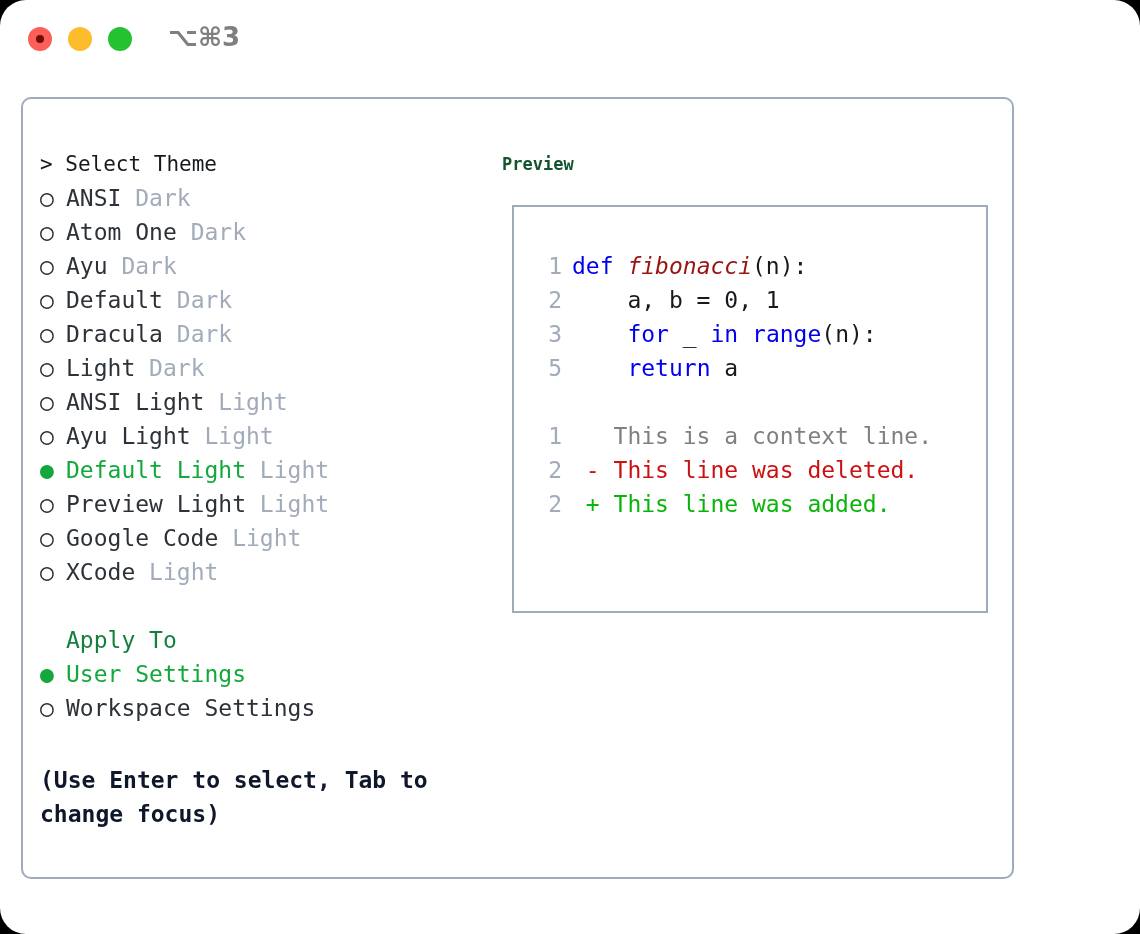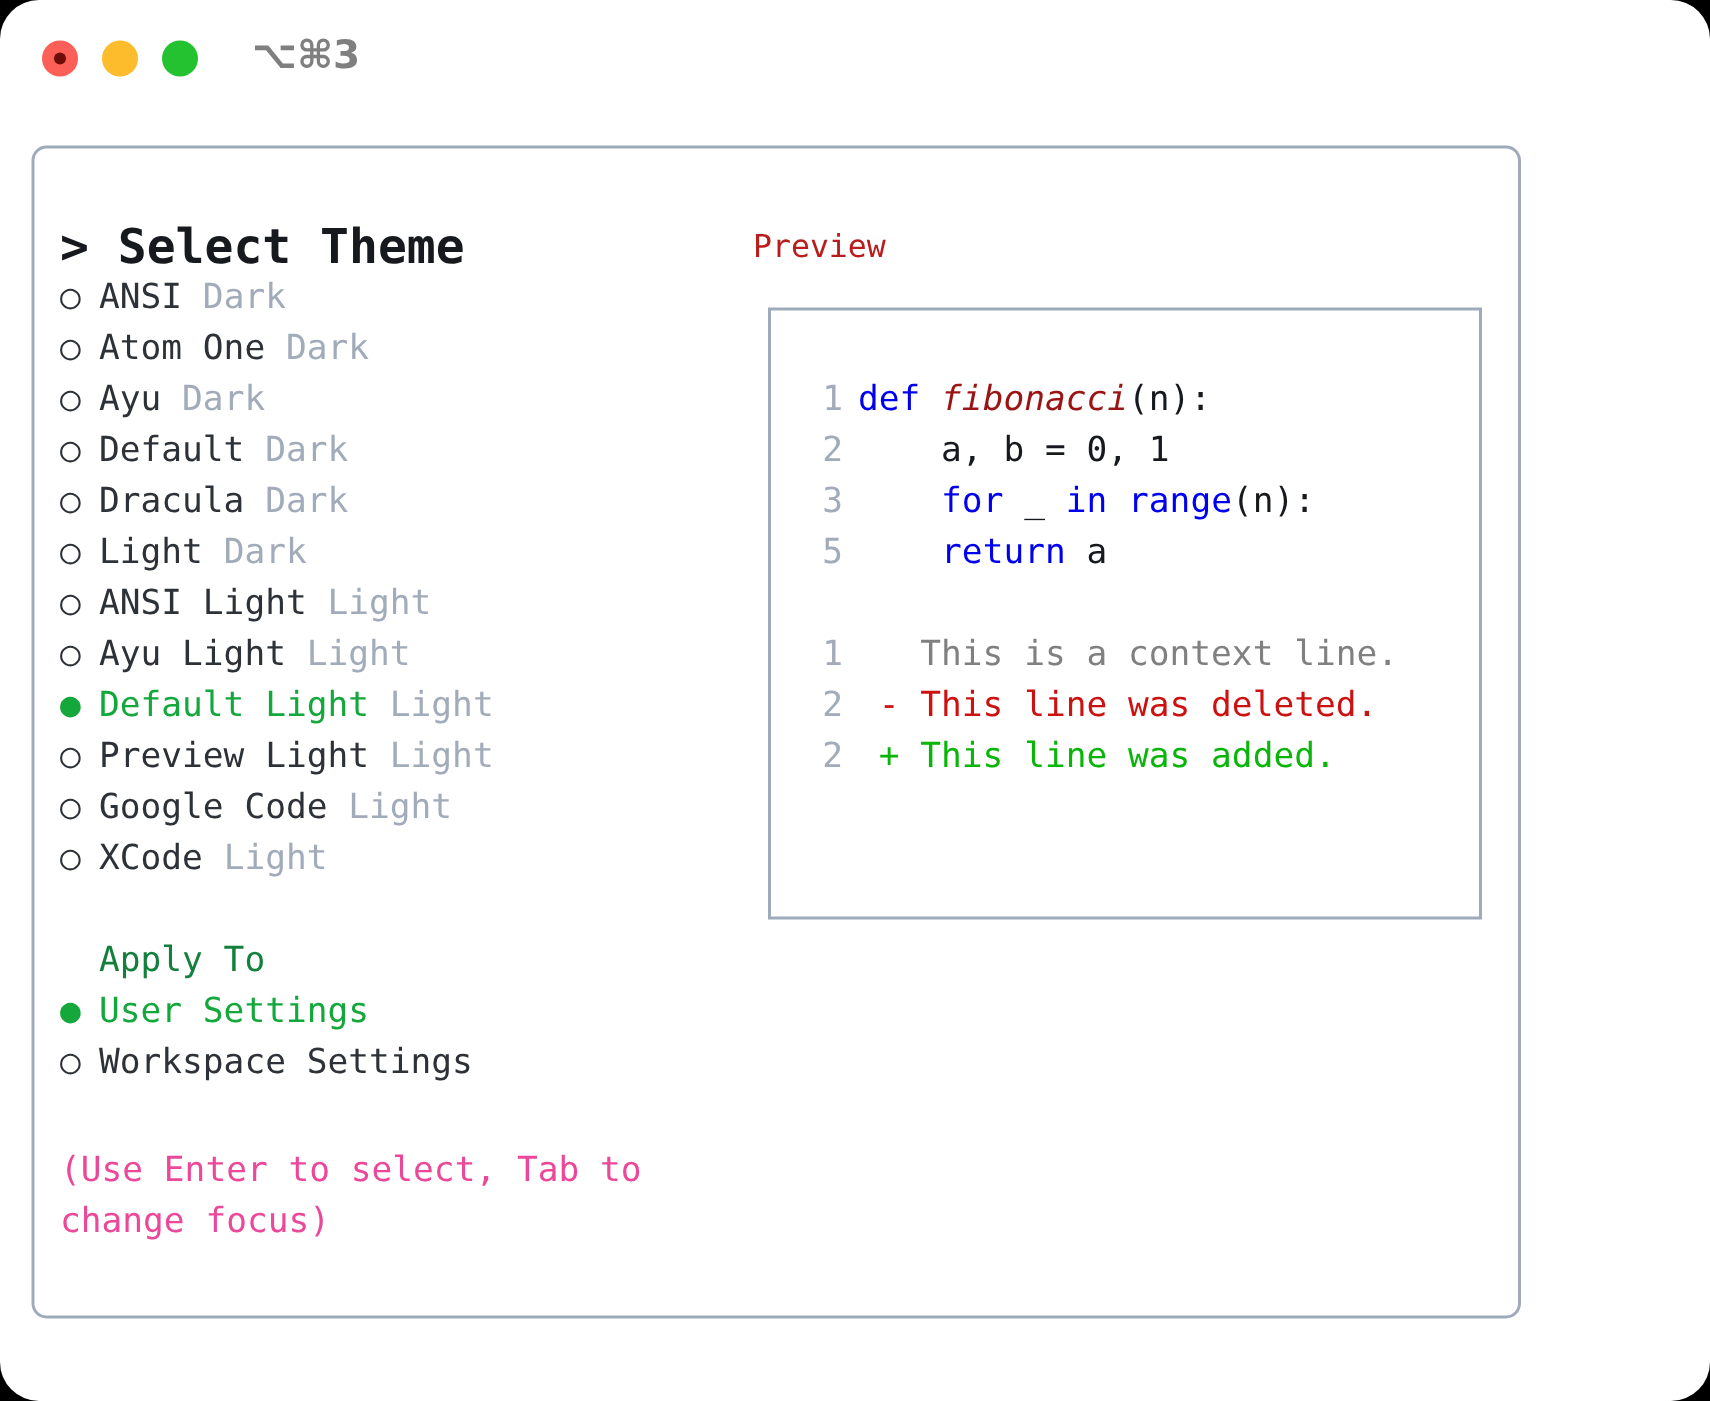--- a/index.html
+++ b/index.html
@@ -65,22 +65,22 @@
   }
 
   
   #theme-column {
     position: absolute;
     left: 17px; top: 48px;
     width: 460px;
   }
 
   .section-header {
-    font-size: 32px;
-    font-weight: bold;
+    font-size: 21px;
+    font-weight: normal;
     color: #16191d;
     height: 34px;
     line-height: 34px;
     white-space: pre;
   }
 
   .opt-row {
     height: 34px;
     line-height: 34px;
     font-size: 23px;
@@ -108,34 +108,35 @@
     padding-left: 26px;
     white-space: pre;
   }
 
   #hint-text {
     position: absolute;
     left: 17px; top: 664px;
     width: 420px;
     font-size: 23px;
     line-height: 34px;
-    color: #ec4899;
+    color: #0f172a;
     white-space: pre-wrap;
+    font-weight: bold;
   }
 
   
   #preview-column {
     position: absolute;
     left: 479px; top: 48px;
     width: 500px;
   }
   #preview-title {
-    font-size: 21px;
-    font-weight: normal;
-    color: #b91c1c;
+    font-size: 17px;
+    font-weight: bold;
+    color: #14532d;
     height: 34px;
     line-height: 34px;
   }
   #preview-box {
     position: absolute;
     left: 489px; top: 106px;
     width: 476px; height: 408px;
     border: 2px solid #9fabba;
     background: #ffffff;
   }

